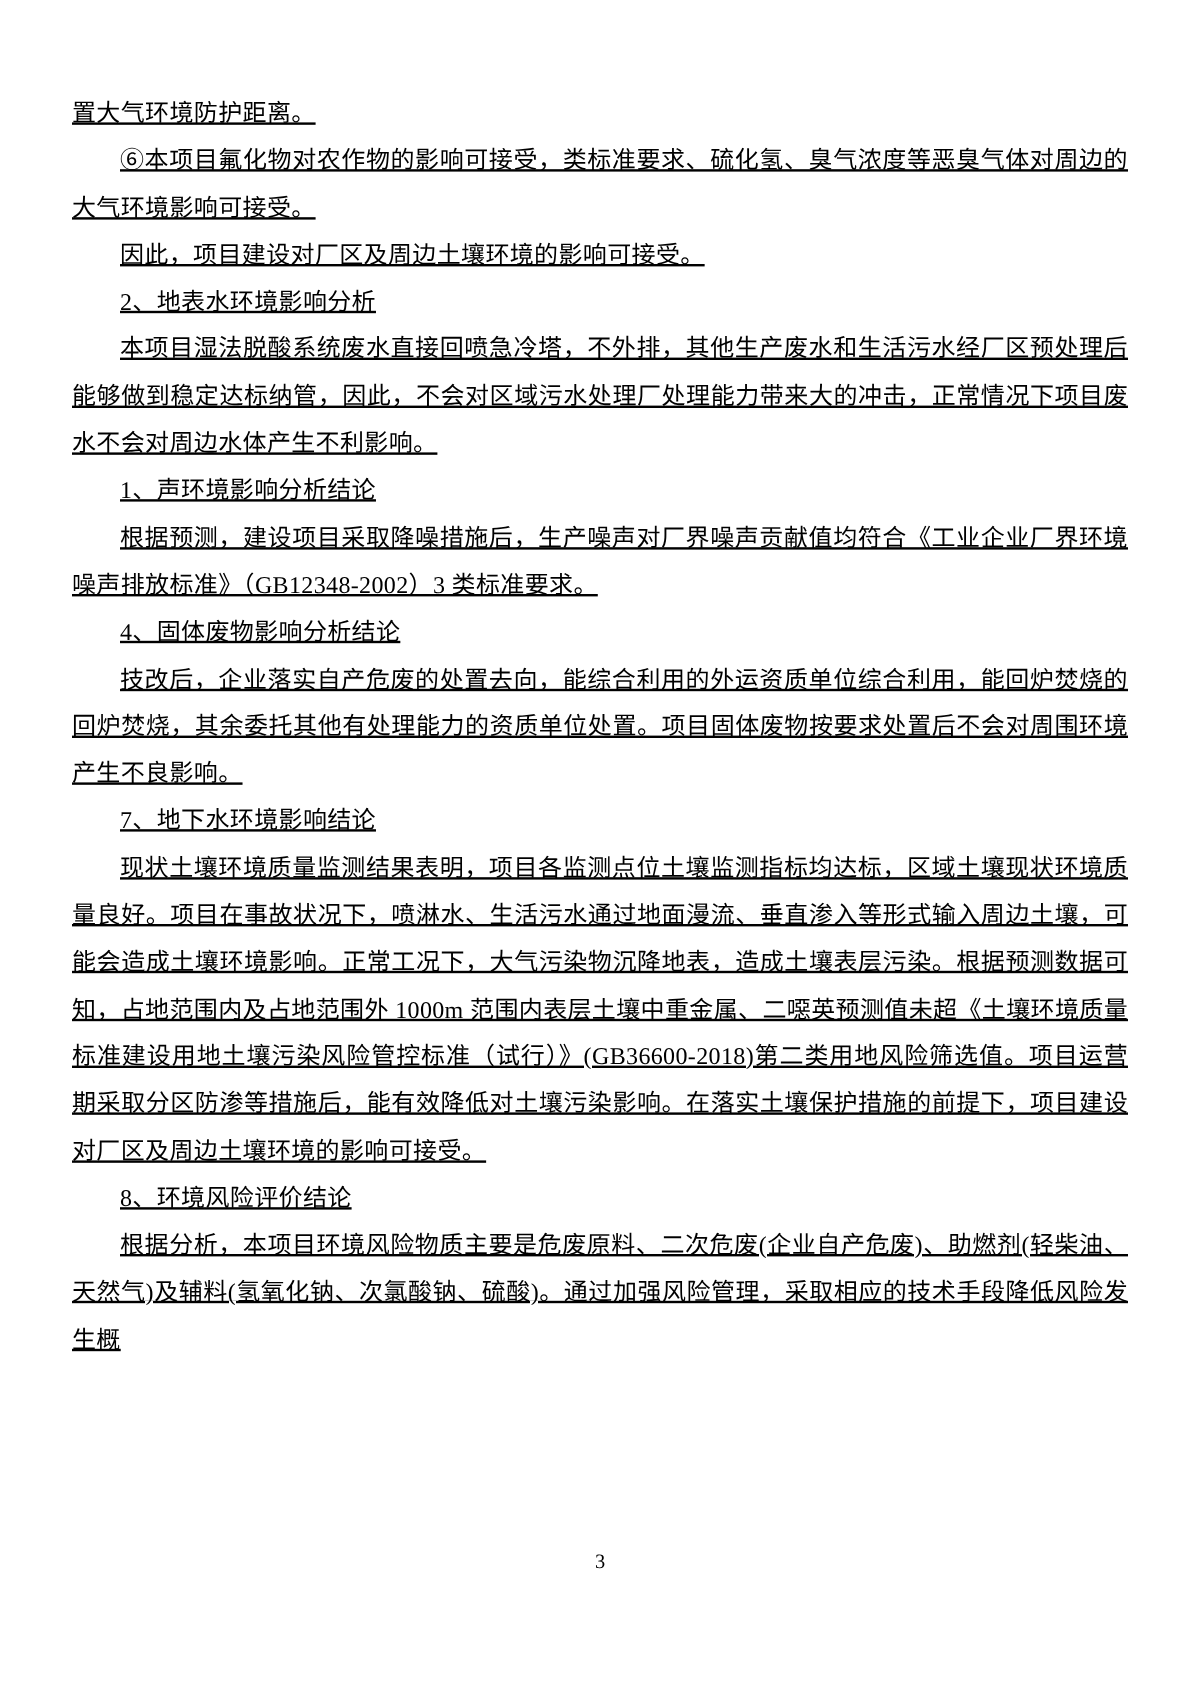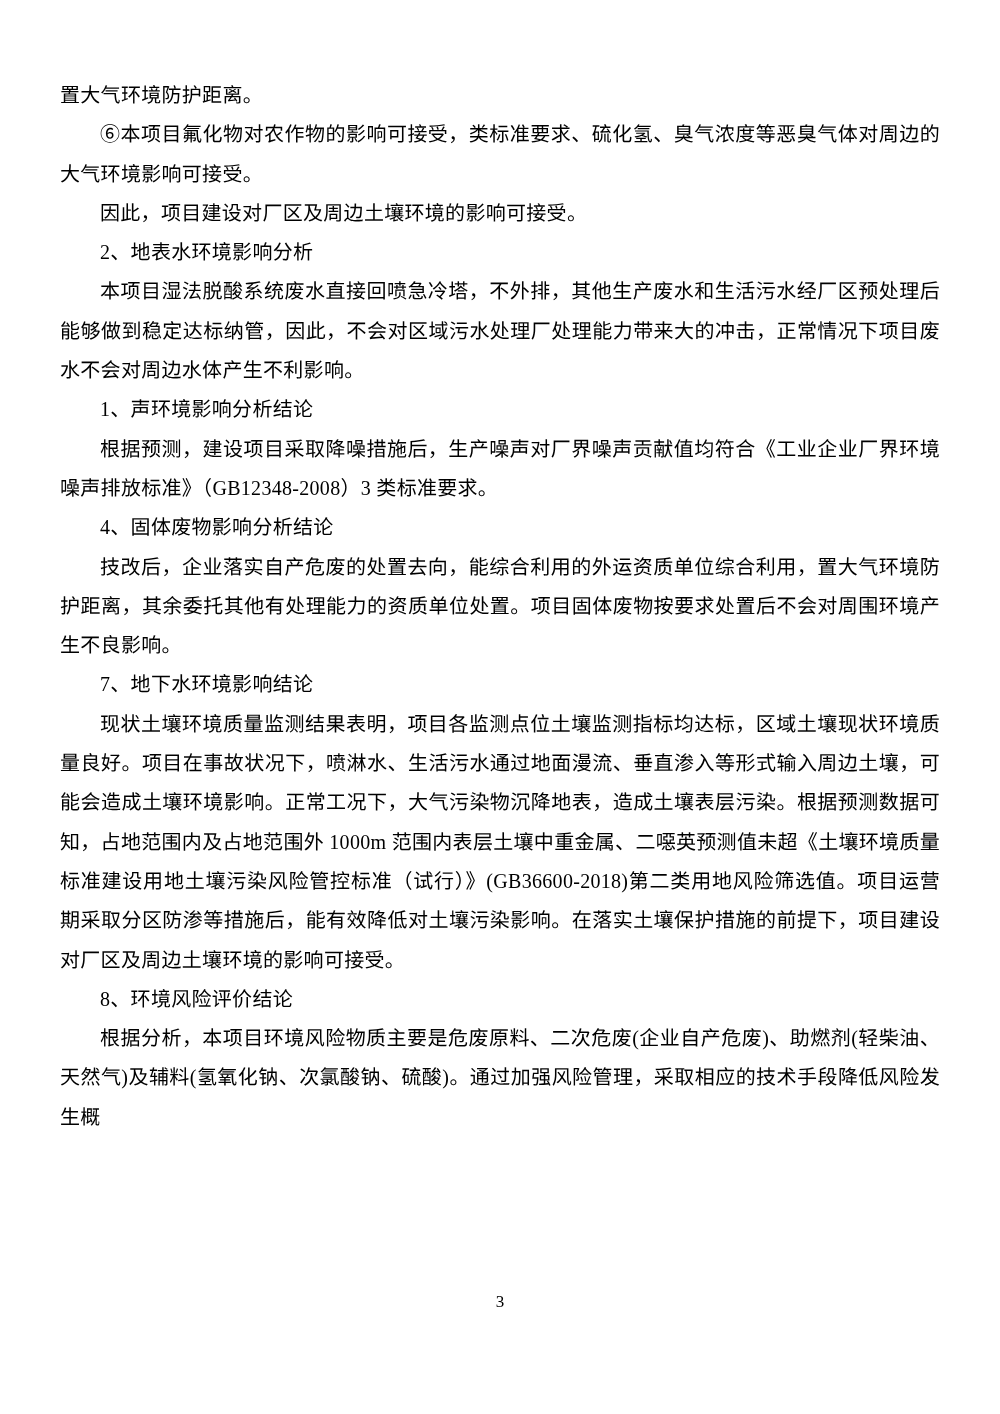--- a/index.html
+++ b/index.html
@@ -23,20 +23,21 @@
     width: 880px;
     font-size: 20px;
     line-height: 39.3px;
     text-align: justify;
     letter-spacing: 0.3px;
   }
   .para {
     margin: 0;
     padding: 0;
     text-indent: 2em;
+    text-decoration: underline;
   }
   .para.no-indent {
     text-indent: 0;
   }
   .page-number {
     position: absolute;
     left: 0;
     right: 0;
     top: 1291px;
     text-align: center;
@@ -48,22 +49,22 @@
 <body>
 
 <div class="page">
   <div class="content">
     <p class="para no-indent">置大气环境防护距离。</p>
     <p class="para">⑥本项目氟化物对农作物的影响可接受，类标准要求、硫化氢、臭气浓度等恶臭气体对周边的大气环境影响可接受。</p>
     <p class="para">因此，项目建设对厂区及周边土壤环境的影响可接受。</p>
     <p class="para">2、地表水环境影响分析</p>
     <p class="para">本项目湿法脱酸系统废水直接回喷急冷塔，不外排，其他生产废水和生活污水经厂区预处理后能够做到稳定达标纳管，因此，不会对区域污水处理厂处理能力带来大的冲击，正常情况下项目废水不会对周边水体产生不利影响。</p>
     <p class="para">1、声环境影响分析结论</p>
-    <p class="para">根据预测，建设项目采取降噪措施后，生产噪声对厂界噪声贡献值均符合《工业企业厂界环境噪声排放标准》（GB12348-2008）3 类标准要求。</p>
+    <p class="para">根据预测，建设项目采取降噪措施后，生产噪声对厂界噪声贡献值均符合《工业企业厂界环境噪声排放标准》（GB12348-2002）3 类标准要求。</p>
     <p class="para">4、固体废物影响分析结论</p>
-    <p class="para">技改后，企业落实自产危废的处置去向，能综合利用的外运资质单位综合利用，置大气环境防护距离，其余委托其他有处理能力的资质单位处置。项目固体废物按要求处置后不会对周围环境产生不良影响。</p>
+    <p class="para">技改后，企业落实自产危废的处置去向，能综合利用的外运资质单位综合利用，能回炉焚烧的回炉焚烧，其余委托其他有处理能力的资质单位处置。项目固体废物按要求处置后不会对周围环境产生不良影响。</p>
     <p class="para">7、地下水环境影响结论</p>
     <p class="para">现状土壤环境质量监测结果表明，项目各监测点位土壤监测指标均达标，区域土壤现状环境质量良好。项目在事故状况下，喷淋水、生活污水通过地面漫流、垂直渗入等形式输入周边土壤，可能会造成土壤环境影响。正常工况下，大气污染物沉降地表，造成土壤表层污染。根据预测数据可知，占地范围内及占地范围外 1000m 范围内表层土壤中重金属、二噁英预测值未超《土壤环境质量标准建设用地土壤污染风险管控标准（试行）》(GB36600-2018)第二类用地风险筛选值。项目运营期采取分区防渗等措施后，能有效降低对土壤污染影响。在落实土壤保护措施的前提下，项目建设对厂区及周边土壤环境的影响可接受。</p>
     <p class="para">8、环境风险评价结论</p>
     <p class="para">根据分析，本项目环境风险物质主要是危废原料、二次危废(企业自产危废)、助燃剂(轻柴油、天然气)及辅料(氢氧化钠、次氯酸钠、硫酸)。通过加强风险管理，采取相应的技术手段降低风险发生概</p>
   </div>
   <div class="page-number">3</div>
 </div>
 
 </body></html>

